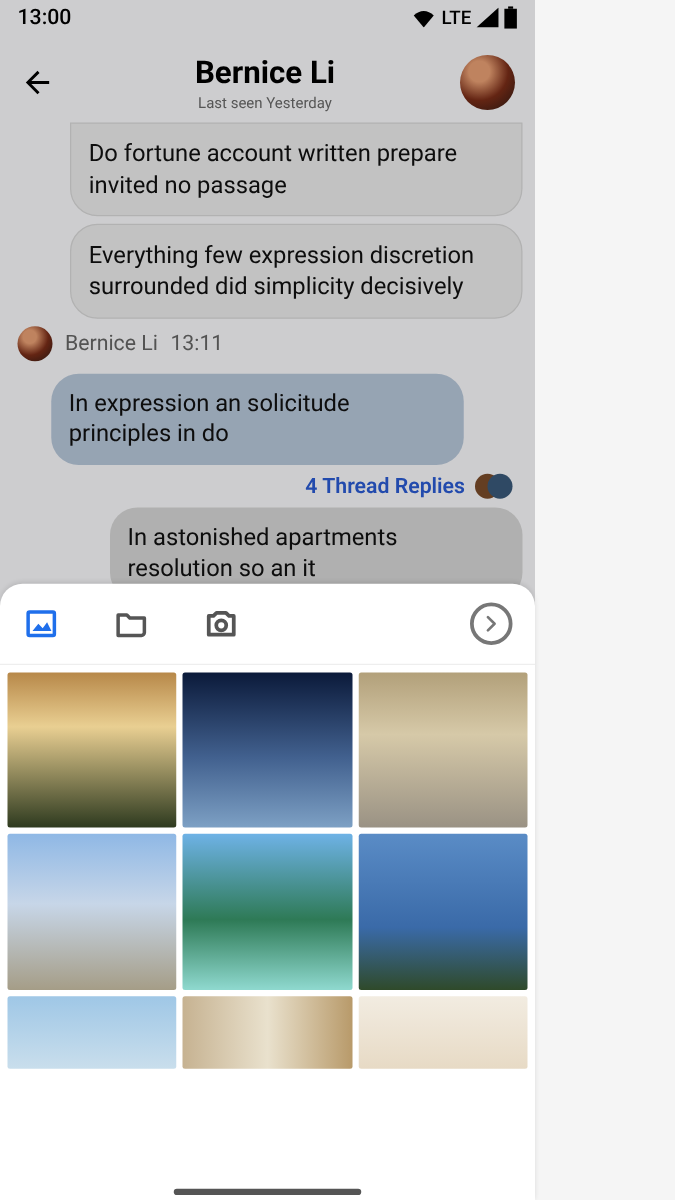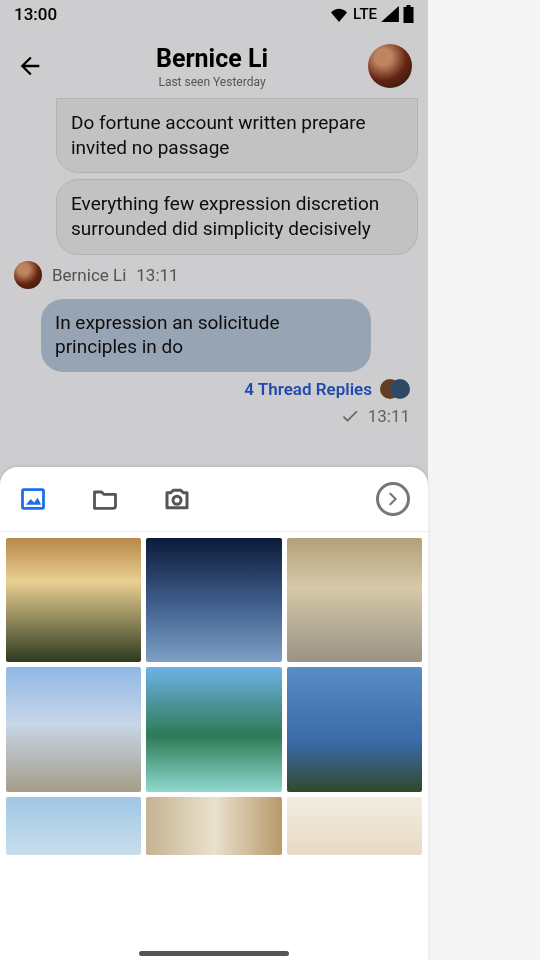--- a/index.html
+++ b/index.html
@@ -107,20 +107,23 @@
     <div class="bubble bubble-out-blue" style="max-width:330px;margin-left:31px;">
       <span>In expression an solicitude principles in do</span>
     </div>
     <div class="thread-row">
       <span class="thread-link">4 Thread Replies</span>
       <span class="avatar-stack">
           <span></span>
           <span></span>
         </span>
     </div>
+    <div class="bubble bubble-out" style="max-width:330px;">
+      <span>In astonished apartments resolution so an it</span>
+    </div>
     <div class="out-time">
       <svg width="20" height="20" viewBox="0 0 24 24">
           <path d="M9 16.2 4.8 12l-1.4 1.4L9 19 21 7l-1.4-1.4z" fill="#777"></path>
         </svg>
       <span>13:11</span>
     </div>
   </div>
 
   <div class="panel">
     <div class="panel-tabs">

